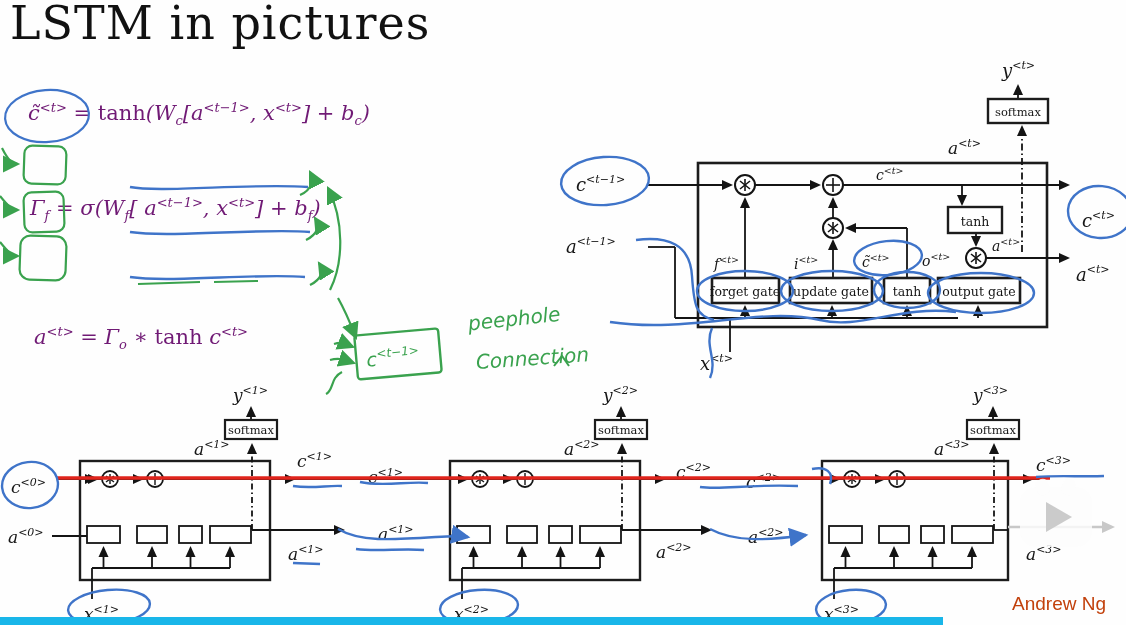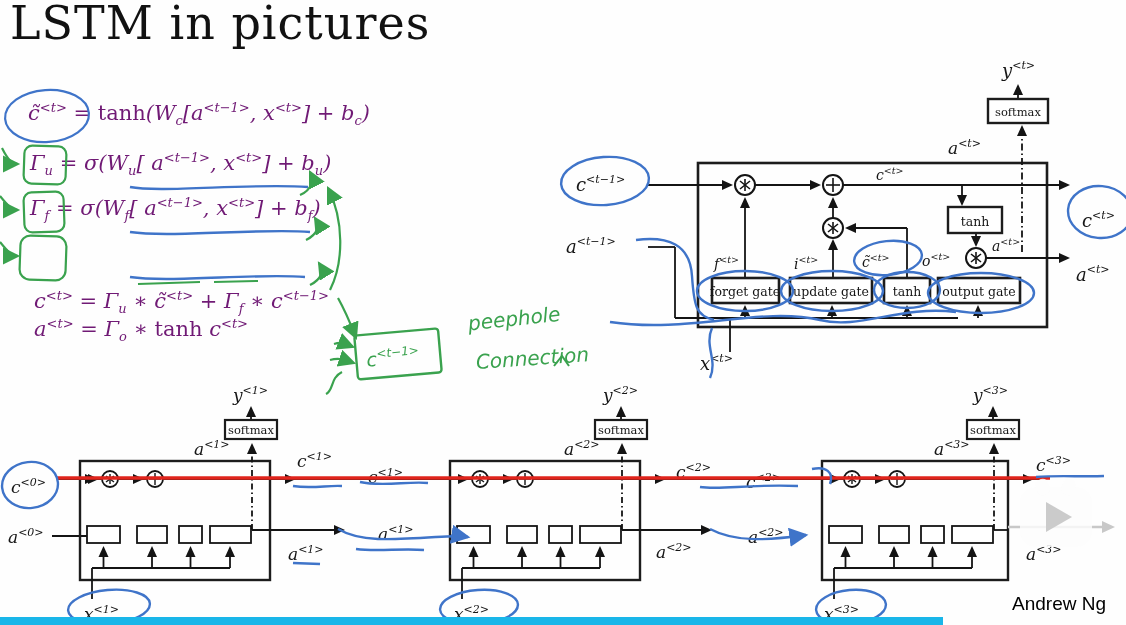--- a/index.html
+++ b/index.html
@@ -14,42 +14,40 @@
   svg text{font-family:"DejaVu Serif",serif;fill:#161616;}
   .lt{font-style:italic;font-size:17px;}
   .lt18{font-style:italic;font-size:18px;}
   .lt14{font-style:italic;font-size:14px;}
   .sup{font-size:11px;}
   .sup9{font-size:9.5px;}
   .boxlbl{font-size:12.5px;}
   .smx{font-size:11.5px;}
   .hand{font-family:"DejaVu Sans",sans-serif;font-style:italic;fill:#3aa24e;font-size:20px;}
   .handsup{font-size:12px;}
-  .credit{position:absolute;left:1012px;top:593px;font:19px "Liberation Sans",sans-serif;color:#000000;}
+  .credit{position:absolute;left:1012px;top:593px;font:19px "Liberation Sans",sans-serif;color:#c2410c;}
   .cyanbar{position:absolute;left:0;top:617px;width:943px;height:8px;background:#19b6e9;}
   .play{position:absolute;left:1020px;top:487px;width:72px;height:60px;background:rgba(253,253,253,.82);
         border-radius:16px;}
   .ear{position:absolute;width:13px;height:16px;background:rgba(253,253,253,.82);border-radius:5px;top:-8px;}
   .ear.l{left:16px;transform:rotate(-22deg);}
   .ear.r{left:42px;transform:rotate(22deg);}
   .tri{position:absolute;left:26px;top:15px;width:0;height:0;
        border-left:26px solid #cbcbcb;border-top:15px solid transparent;border-bottom:15px solid transparent;}
 </style>
 </head>
 <body>
 
 <div class="stage">
 
   <h1 class="title">LSTM in pictures</h1>
 
   <div class="eq" style="left:28px;top:100px"><span>c̃</span><sup>&lt;t&gt;</sup><span> = </span><span class="rm">tanh</span><span>(W</span><sub>c</sub><span>[a</span><sup>&lt;t−1&gt;</sup><span>, x</span><sup>&lt;t&gt;</sup><span>] + b</span><sub>c</sub><span>)</span></div>
-  <div class="eq" style="left:30px;top:150px"><span>Γ</span><sub>u</sub><span> = σ(W</span><sub>u</sub><span>[ a</span><sup>&lt;t−1&gt;</sup><span>, x</span><sup>&lt;t&gt;</sup><span>] + b</span><sub>u</sub><span>)</span></div>
   <div class="eq" style="left:30px;top:195px"><span>Γ</span><sub>f</sub><span> = σ(W</span><sub>f</sub><span>[ a</span><sup>&lt;t−1&gt;</sup><span>, x</span><sup>&lt;t&gt;</sup><span>] + b</span><sub>f</sub><span>)</span></div>
-  <div class="eq" style="left:34px;top:288px"><span>c</span><sup>&lt;t&gt;</sup><span> =  Γ</span><sub>u</sub><span> ∗ c̃</span><sup>&lt;t&gt;</sup><span> + Γ</span><sub>f</sub><span> ∗ c</span><sup>&lt;t−1&gt;</sup></div>
-  <div class="eq" style="left:34px;top:316px"><span>a</span><sup>&lt;t&gt;</sup><span> = Γ</span><sub>o</sub><span> ∗ </span><span class="rm">tanh</span><span> c</span><sup>&lt;t&gt;</sup></div>
+  <div class="eq" style="left:34px;top:324px"><span>a</span><sup>&lt;t&gt;</sup><span> = Γ</span><sub>o</sub><span> ∗ </span><span class="rm">tanh</span><span> c</span><sup>&lt;t&gt;</sup></div>
 
   <svg class="overlay" width="1126" height="625" viewBox="0 0 1126 625">
     <defs>
       <g id="triR">
           <polygon points="-11,-5 0,0 -11,5" fill="#141414"></polygon>
         </g>
       <g id="triU">
           <polygon points="-5,11 0,0 5,11" fill="#141414"></polygon>
         </g>
       <g id="triD">

